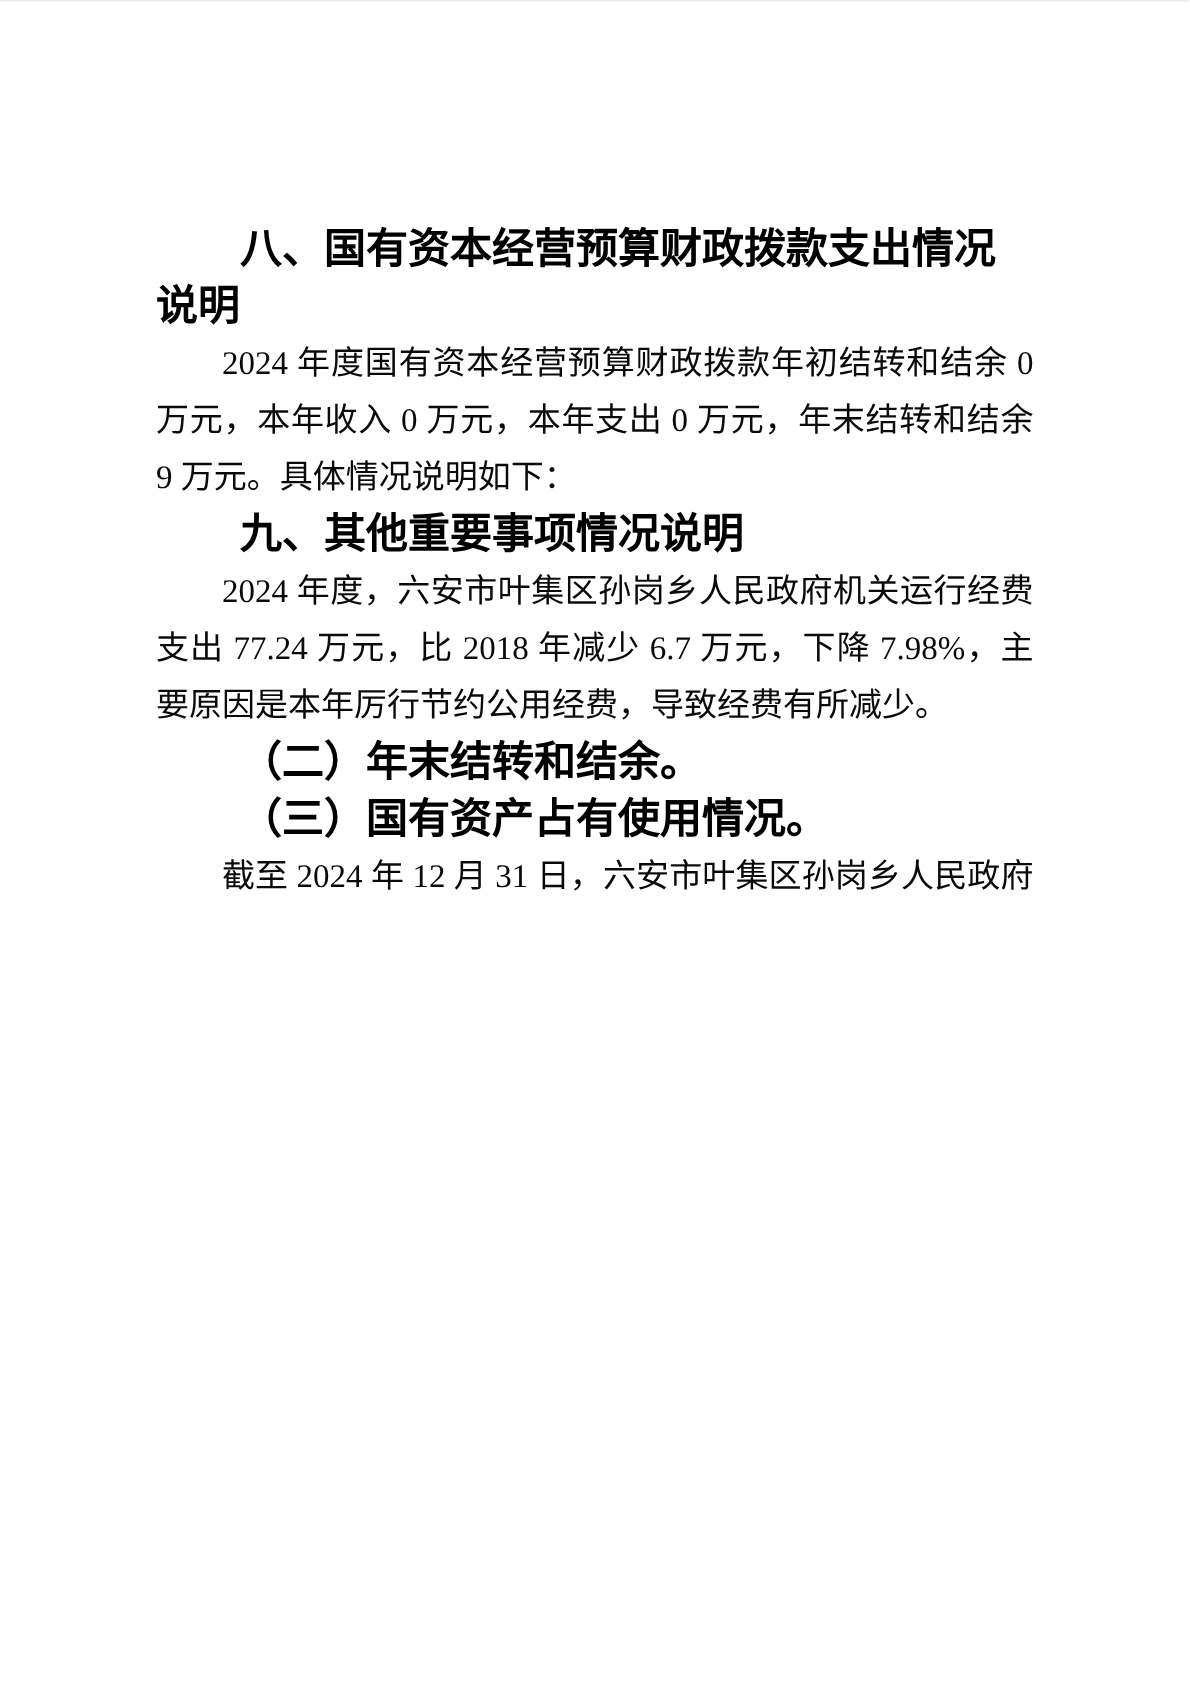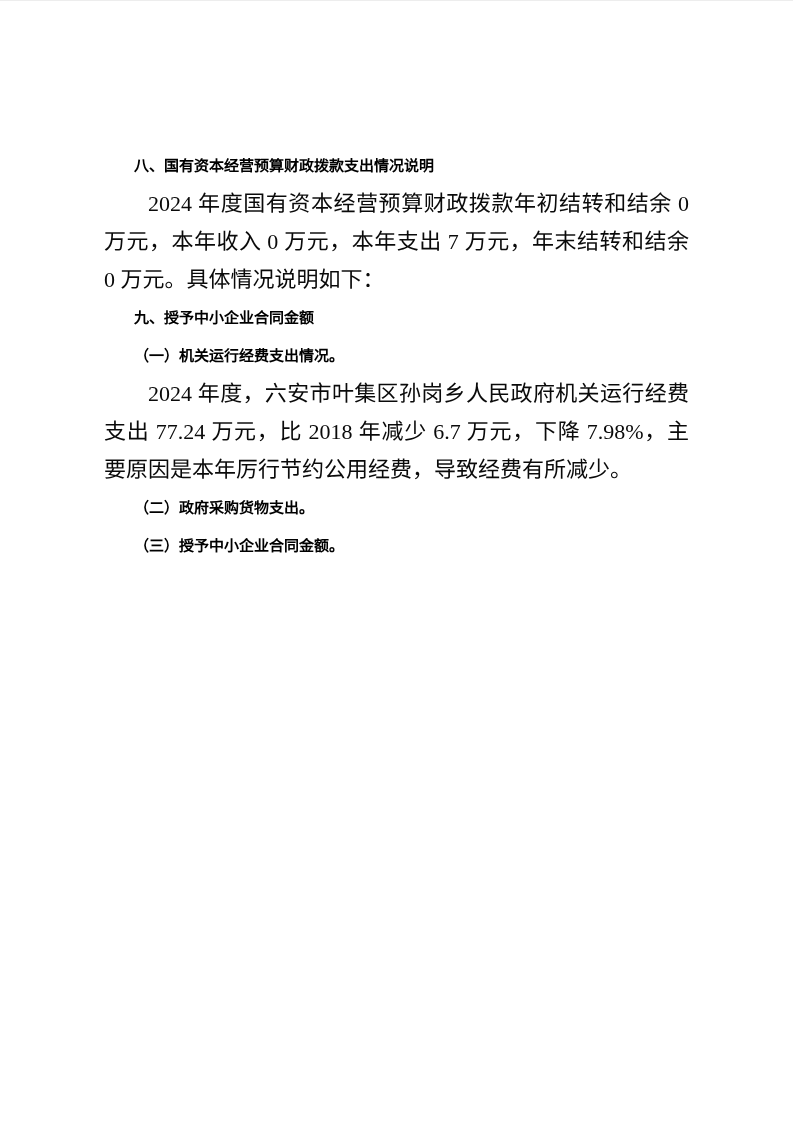--- a/index.html
+++ b/index.html
@@ -30,40 +30,40 @@
   p.blk {
     text-align: justify;
   }
   
   p.blk.continued {
     text-align-last: justify;
   }
   .head {
     font-family: "Liberation Sans", "DejaVu Sans", sans-serif;
     font-weight: 700;
-    font-size: 15px;
+    font-size: 28px;
     line-height: 38px;
     color: #000000;
   }
 </style>
 </head>
 <body>
 
 <div class="page">
 
   <h2 class="blk head">八、国有资本经营预算财政拨款支出情况说明</h2>
 
-  <p class="blk">2024 年度国有资本经营预算财政拨款年初结转和结余 0 万元，本年收入 0 万元，本年支出 7 万元，年末结转和结余 0 万元。具体情况说明如下：</p>
+  <p class="blk">2024 年度国有资本经营预算财政拨款年初结转和结余 0 万元，本年收入 0 万元，本年支出 0 万元，年末结转和结余 9 万元。具体情况说明如下：</p>
 
 
-  <h2 class="blk head">九、授予中小企业合同金额</h2>
+  <h2 class="blk head">九、其他重要事项情况说明</h2>
 
-  <h3 class="blk head">（一）机关运行经费支出情况。</h3>
 
   <p class="blk">2024 年度，六安市叶集区孙岗乡人民政府机关运行经费支出 77.24 万元，比 2018 年减少 6.7 万元，下降 7.98%，主要原因是本年厉行节约公用经费，导致经费有所减少。</p>
 
-  <h3 class="blk head">（二）政府采购货物支出。</h3>
+  <h3 class="blk head">（二）年末结转和结余。</h3>
 
 
-  <h3 class="blk head">（三）授予中小企业合同金额。</h3>
+  <h3 class="blk head">（三）国有资产占有使用情况。</h3>
 
+  <p class="blk continued">截至 2024 年 12 月 31 日，六安市叶集区孙岗乡人民政府</p>
 
 </div>
 
 </body></html>

